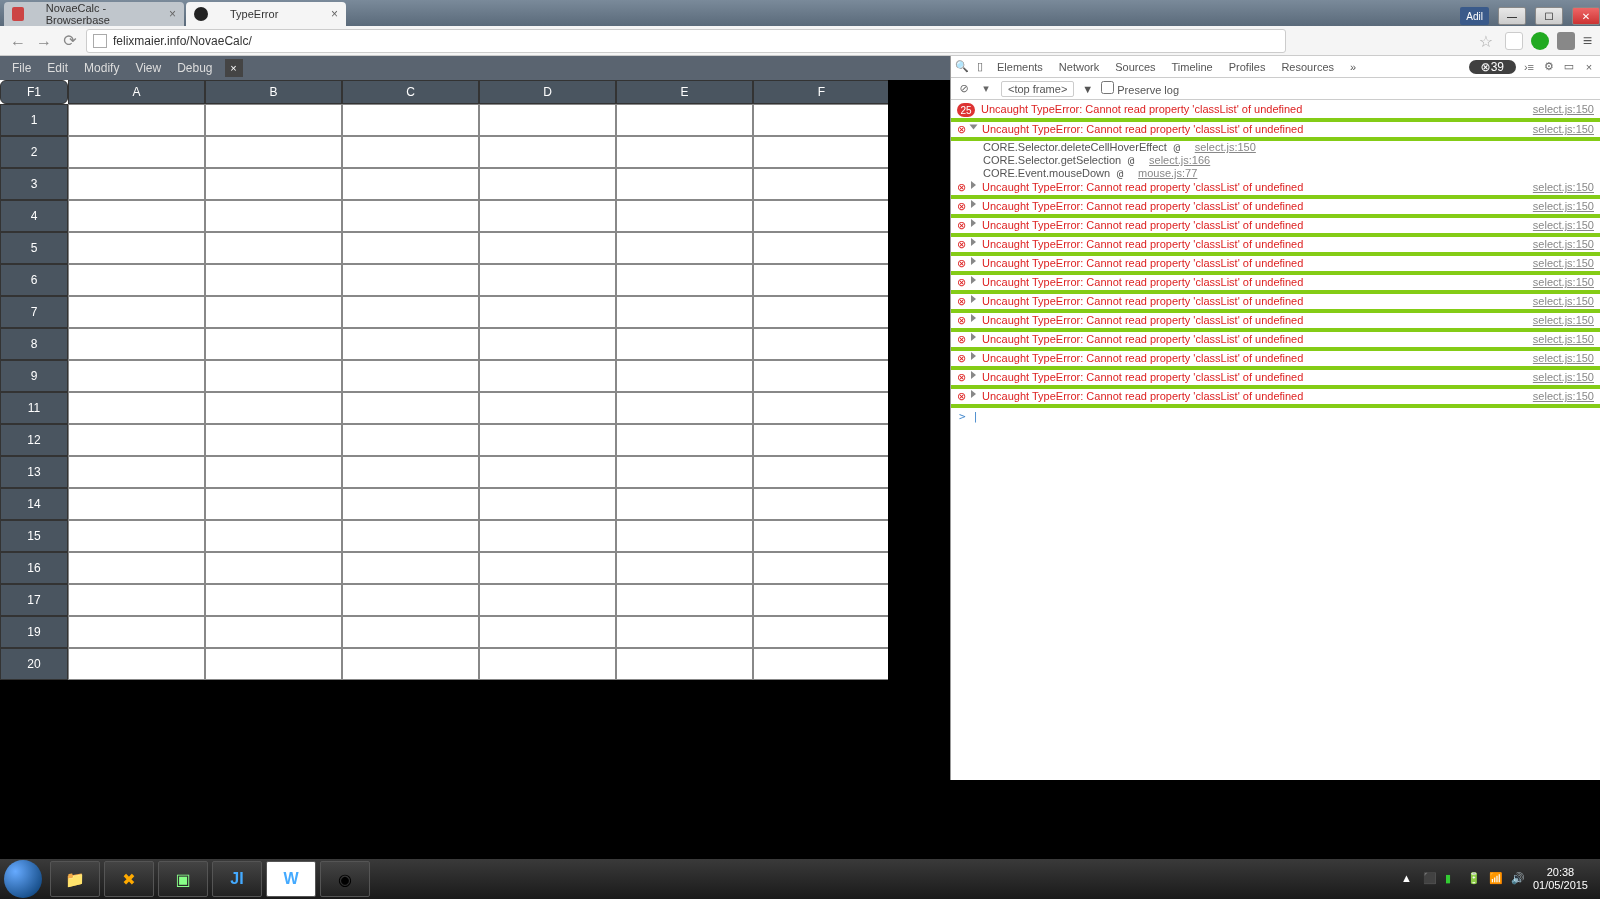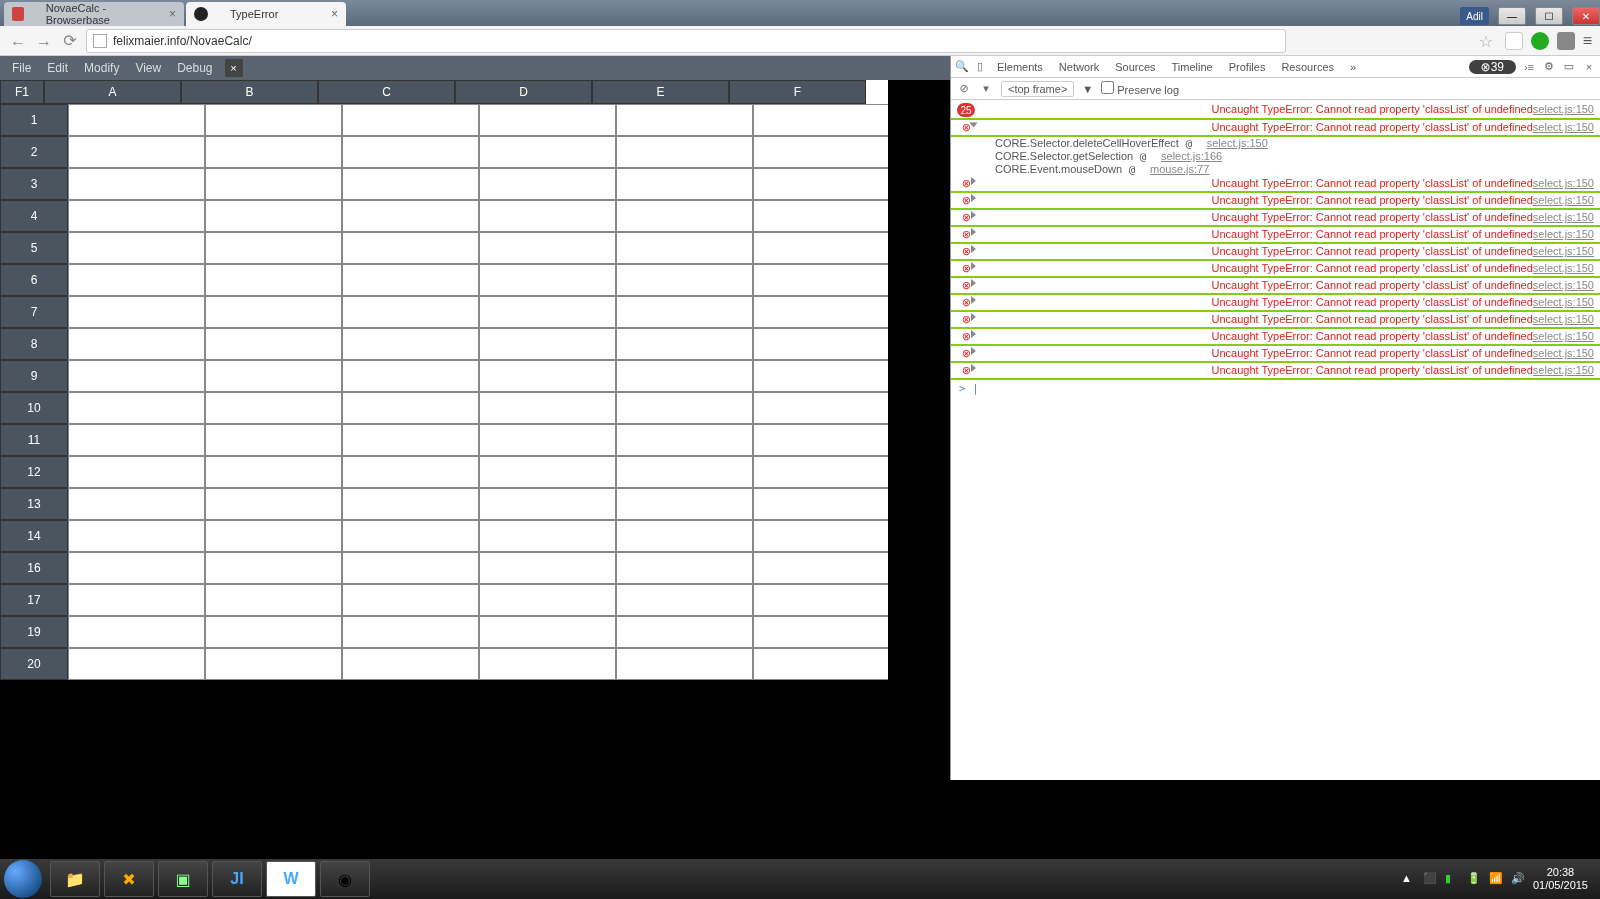--- a/index.html
+++ b/index.html
@@ -29,42 +29,42 @@
 .app-menu { height:24px; background:#5a6470; display:flex; align-items:center; padding:0 4px; color:#ddd; font-size:12px; }
 .app-menu .menu-item { padding:0 8px; line-height:24px; cursor:pointer; }
 .app-menu .close-x { background:#444; color:#fff; width:18px; height:18px; display:flex; align-items:center; justify-content:center; font-size:11px; margin-left:4px; }
 .app-menu .brand { margin-left:auto; color:#bbb; font-size:12px; padding-right:8px; }
 
 
 .sheet-area { position:absolute; top:80px; left:0; right:650px; bottom:119px; background:#000; }
 .sheet { background:#fff; }
 .col-headers { display:flex; height:24px; }
 .corner, .col-h { background:#4a5560; color:#fff; border:1px solid #333; display:flex; align-items:center; justify-content:center; font-size:12px; }
-.corner { width:44px; }
+.corner { width:68px;border-radius:6px; }
 .col-h { width:137px; }
 .row { display:flex; height:32px; }
 .row-h { width:68px; background:#4a5560; color:#fff; border:1px solid #333; display:flex; align-items:center; justify-content:center; font-size:12px; }
 .cell { width:137px; border:1px solid #888; background:#fff; }
 
 
 .devtools { position:absolute; top:56px; right:0; bottom:119px; width:650px; background:#fff; border-left:1px solid #999; display:flex; flex-direction:column; font-size:11px; color:#333; }
 .dt-tabs { height:22px; border-bottom:1px solid #ccc; display:flex; align-items:center; padding:0 4px; gap:4px; }
 .dt-tab { padding:2px 6px; color:#555; cursor:pointer; }
 .dt-ico { width:14px; height:14px; display:flex; align-items:center; justify-content:center; color:#666; }
 .dt-tabs .right { margin-left:auto; display:flex; align-items:center; gap:6px; }
 .err-badge { background:#404040; color:#fff; border-radius:8px; padding:0 12px; font-size:12px; }
 .dt-filter { height:22px; border-bottom:1px solid #ccc; display:flex; align-items:center; padding:0 6px; gap:8px; font-size:11px; color:#555; }
 .dt-filter .frame { border:1px solid #ccc; padding:1px 6px; border-radius:2px; }
 .console { flex:1; overflow:auto; font-family:Consolas,monospace; font-size:11px; padding:2px 0; }
-.log-row { display:flex; padding:1px 6px; border-bottom:2px solid #84cc16;text-align:right; }
+.log-row { display:flex; padding:1px 6px; border-bottom:4px solid #84cc16; }
 .log-row .ico { width:14px; flex-shrink:0; }
 .log-row .err { color:#d22; }
 .log-row .msg { flex:1; color:#d22; padding-left:4px; }
 .log-row .src { color:#888; text-decoration:underline; margin-left:auto; flex-shrink:0; }
-.stack { padding-left:44px; color:#555; font-family:Consolas,monospace; font-size:11px; }
+.stack { padding-left:32px; color:#555; font-family:Consolas,monospace; font-size:11px; }
 .stack .src { color:#888; text-decoration:underline; margin-left:8px; }
 .count-badge { background:#d33; color:#fff; border-radius:8px; width:18px; height:14px; font-size:10px; display:inline-flex; align-items:center; justify-content:center; margin-right:2px; }
 .prompt { color:#48c; padding:2px 8px; font-family:Consolas,monospace; }
 .tri { display:inline-block; width:0; height:0; border-top:4px solid transparent; border-bottom:4px solid transparent; border-left:5px solid #888; margin-right:2px; }
 .tri.down { transform:rotate(90deg); }
 
 
 .taskbar { position:absolute; bottom:0; left:0; right:0; height:40px; background:linear-gradient(#3a3a3a,#1a1a1a); display:flex; align-items:center; padding:0 4px; }
 .tb-btn { width:50px; height:36px; border:1px solid #555; border-radius:2px; margin-right:4px; display:flex; align-items:center; justify-content:center; background:linear-gradient(#444,#222); }
 .start-orb { width:38px; height:38px; border-radius:50%; background:radial-gradient(circle at 30% 30%,#6af,#036); margin-right:8px; }
@@ -209,29 +209,20 @@
       <div class="row">
         <div class="row-h">9</div>
         <div class="cell"></div>
         <div class="cell"></div>
         <div class="cell"></div>
         <div class="cell"></div>
         <div class="cell"></div>
         <div class="cell"></div>
       </div>
       <div class="row">
-        <div class="row-h">10</div>
-        <div class="cell"></div>
-        <div class="cell"></div>
-        <div class="cell"></div>
-        <div class="cell"></div>
-        <div class="cell"></div>
-        <div class="cell"></div>
-      </div>
-      <div class="row">
         <div class="row-h">11</div>
         <div class="cell"></div>
         <div class="cell"></div>
         <div class="cell"></div>
         <div class="cell"></div>
         <div class="cell"></div>
         <div class="cell"></div>
       </div>
       <div class="row">
         <div class="row-h">12</div>
@@ -246,20 +237,29 @@
         <div class="row-h">13</div>
         <div class="cell"></div>
         <div class="cell"></div>
         <div class="cell"></div>
         <div class="cell"></div>
         <div class="cell"></div>
         <div class="cell"></div>
       </div>
       <div class="row">
         <div class="row-h">14</div>
+        <div class="cell"></div>
+        <div class="cell"></div>
+        <div class="cell"></div>
+        <div class="cell"></div>
+        <div class="cell"></div>
+        <div class="cell"></div>
+      </div>
+      <div class="row">
+        <div class="row-h">15</div>
         <div class="cell"></div>
         <div class="cell"></div>
         <div class="cell"></div>
         <div class="cell"></div>
         <div class="cell"></div>
         <div class="cell"></div>
       </div>
       <div class="row">
         <div class="row-h">16</div>
         <div class="cell"></div>

